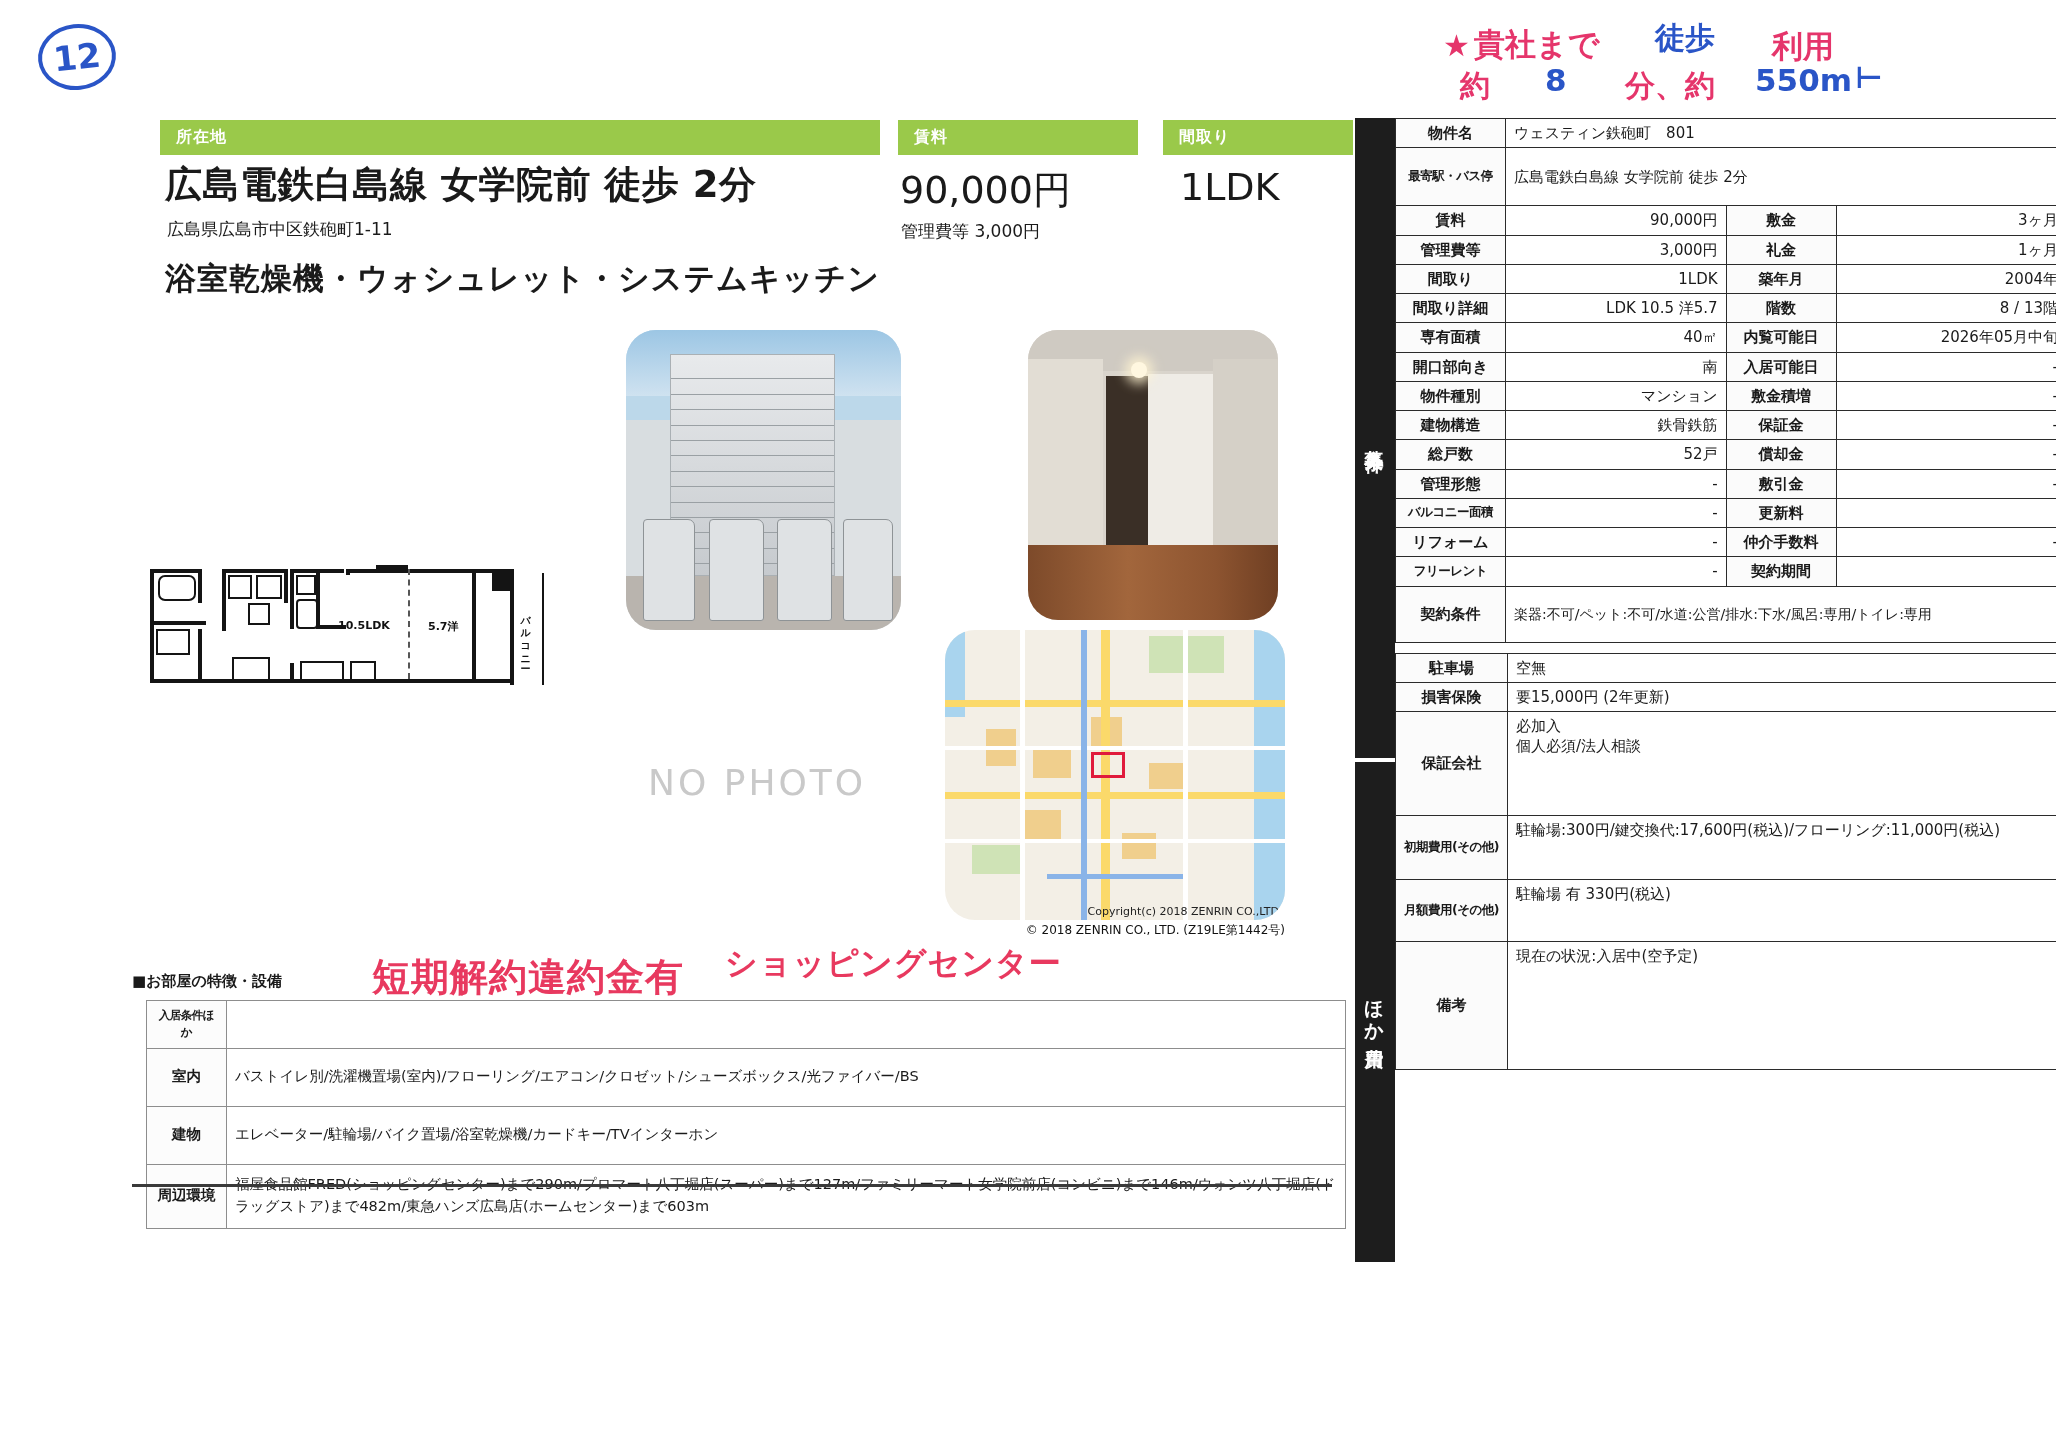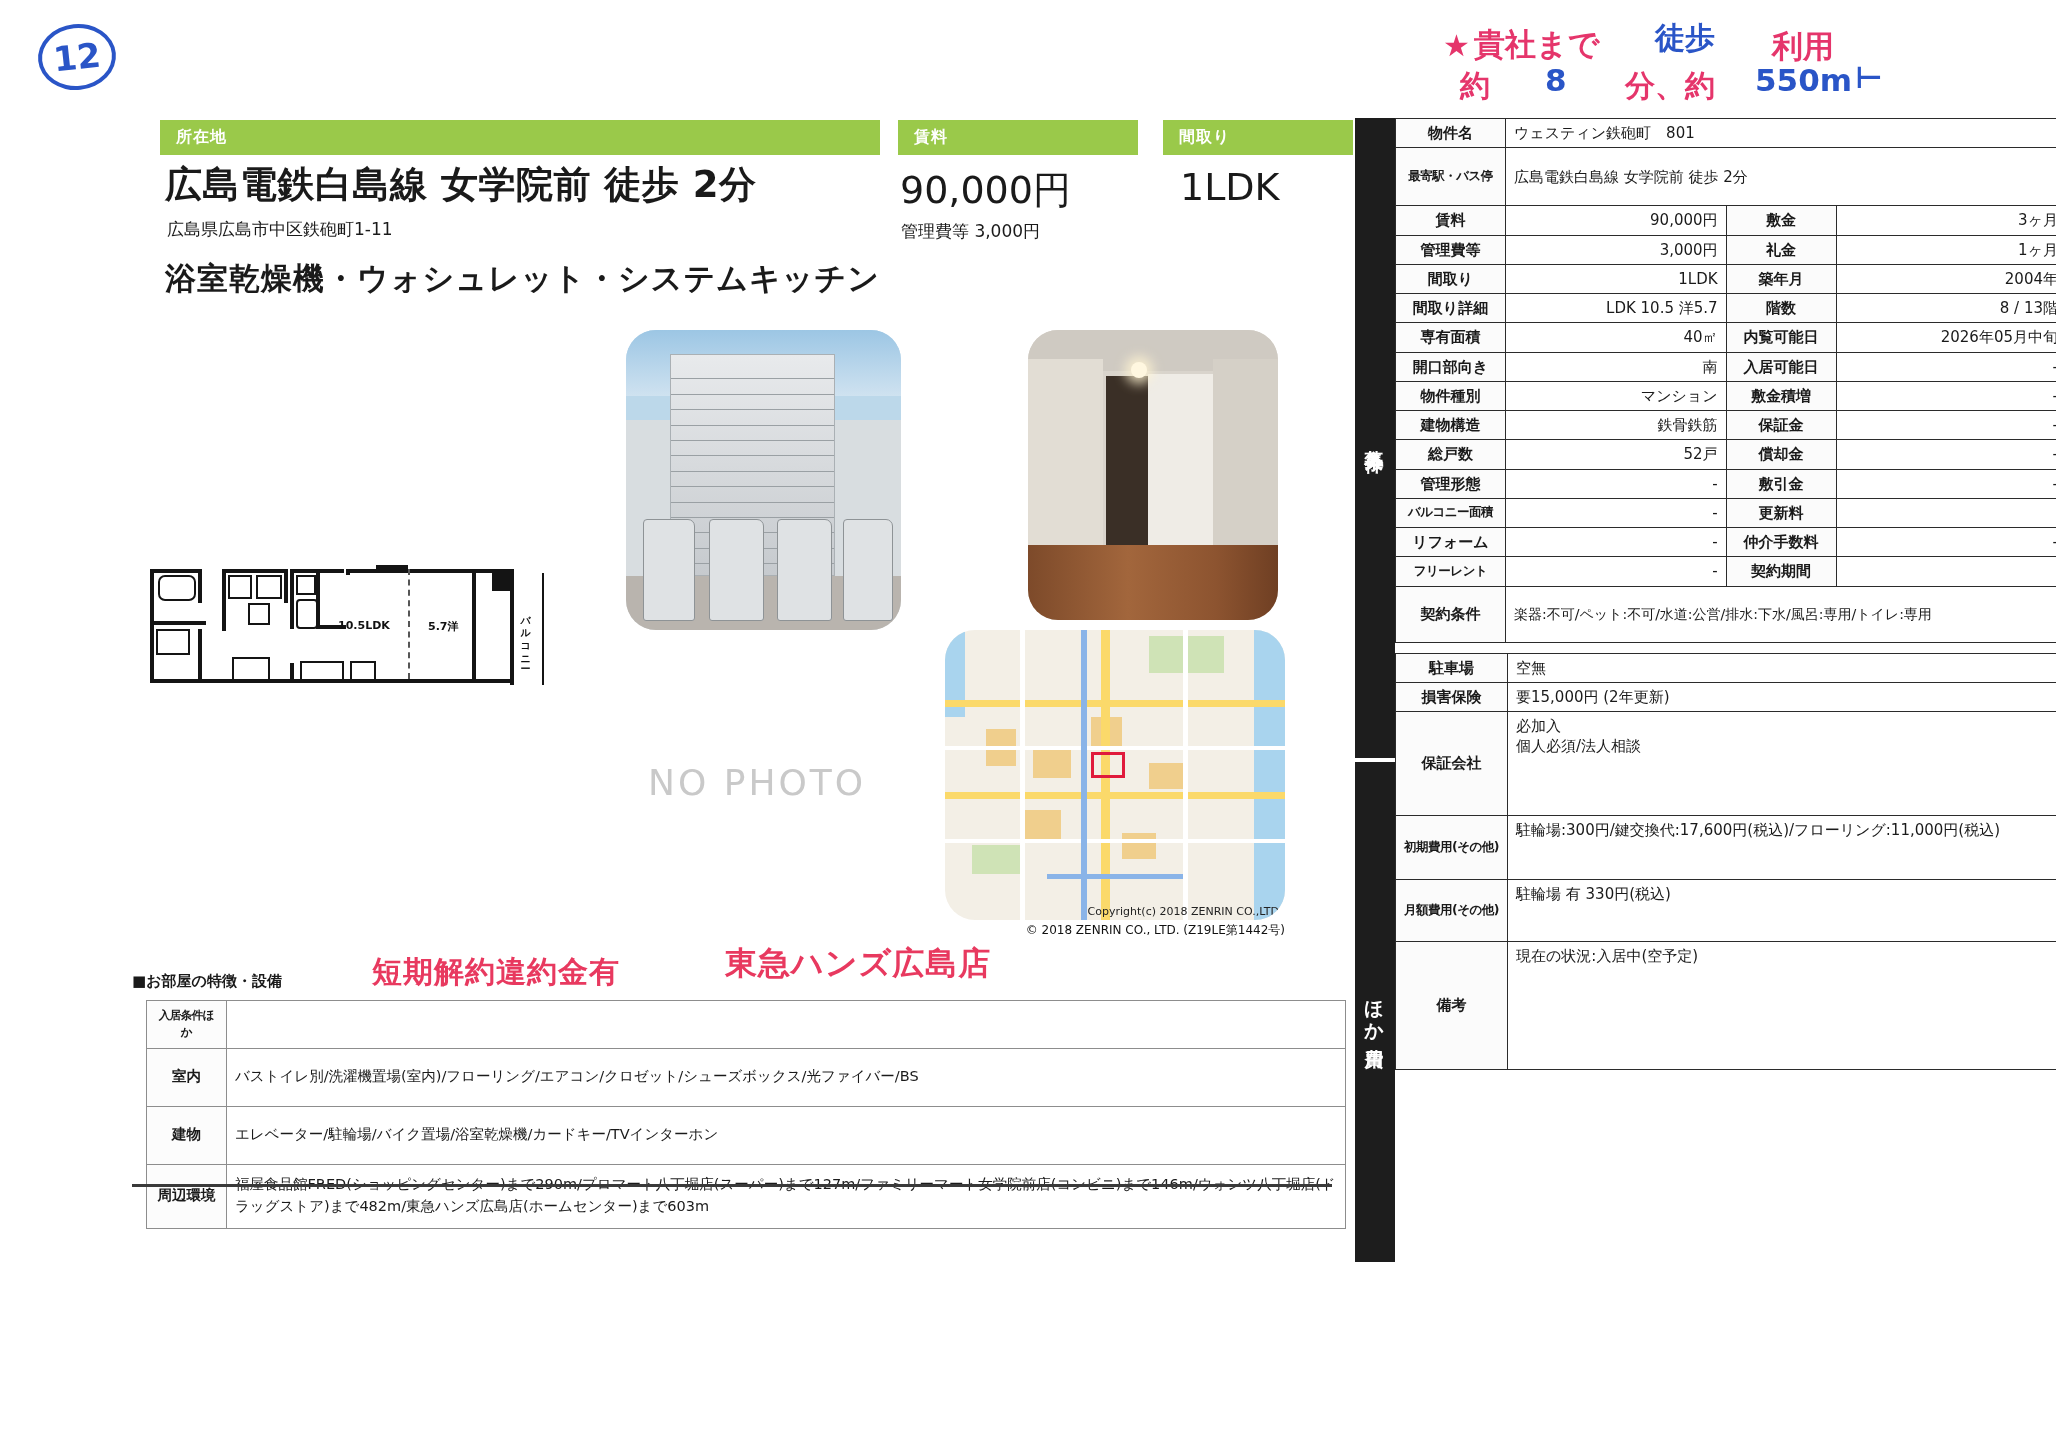--- a/index.html
+++ b/index.html
@@ -195,22 +195,22 @@
     <div class="mp mp-road" style="left:0;top:72%;width:100%;height:1.4%;"></div>
     <div class="mp mp-road" style="left:22%;top:0;width:1.4%;height:100%;"></div>
     <div class="mp mp-road" style="left:70%;top:0;width:1.4%;height:100%;"></div>
     <div class="mp mp-rail" style="left:40%;top:0;width:1.8%;height:100%;"></div>
     <div class="mp mp-rail" style="left:30%;top:84%;width:40%;height:1.8%;"></div>
     <div class="mp mp-marker" style="left:43%;top:42%;width:10%;height:9%;"></div>
     <div class="map-cred">Copyright(c) 2018 ZENRIN CO.,LTD</div>
   </div>
   <div style="position:absolute;left:945px;top:922px;width:340px;text-align:right;font-size:12px;color:#111;">© 2018 ZENRIN CO., LTD. (Z19LE第1442号)</div>
 
-  <div class="hw" style="left:372px;top:952px;font-size:30px;color:#e8395f;font-weight:700;letter-spacing:1px;">短期解約違約金有</div>
-  <div class="hw" style="left:725px;top:942px;font-size:32px;color:#e8395f;font-weight:700;letter-spacing:1px;">東急ハンズ広島店</div>
+  <div class="hw" style="left:372px;top:952px;font-size:38px;color:#e8395f;font-weight:700;letter-spacing:1px;">短期解約違約金有</div>
+  <div class="hw" style="left:725px;top:942px;font-size:32px;color:#e8395f;font-weight:700;letter-spacing:1px;">ショッピングセンター</div>
 
   <div id="plan">
     <div class="pl" style="left:0;top:4px;width:4px;height:56px;"></div>
     <div class="pl" style="left:0;top:4px;width:52px;height:4px;"></div>
     <div class="pl" style="left:48px;top:4px;width:4px;height:34px;"></div>
     <div class="plr" style="left:8px;top:10px;width:38px;height:26px;border-radius:7px;"></div>
     <div class="pl" style="left:0;top:56px;width:56px;height:4px;"></div>
     <div class="pl" style="left:0;top:60px;width:4px;height:58px;"></div>
     <div class="plr" style="left:6px;top:64px;width:34px;height:26px;"></div>
     <div class="pl" style="left:48px;top:64px;width:4px;height:52px;"></div>

